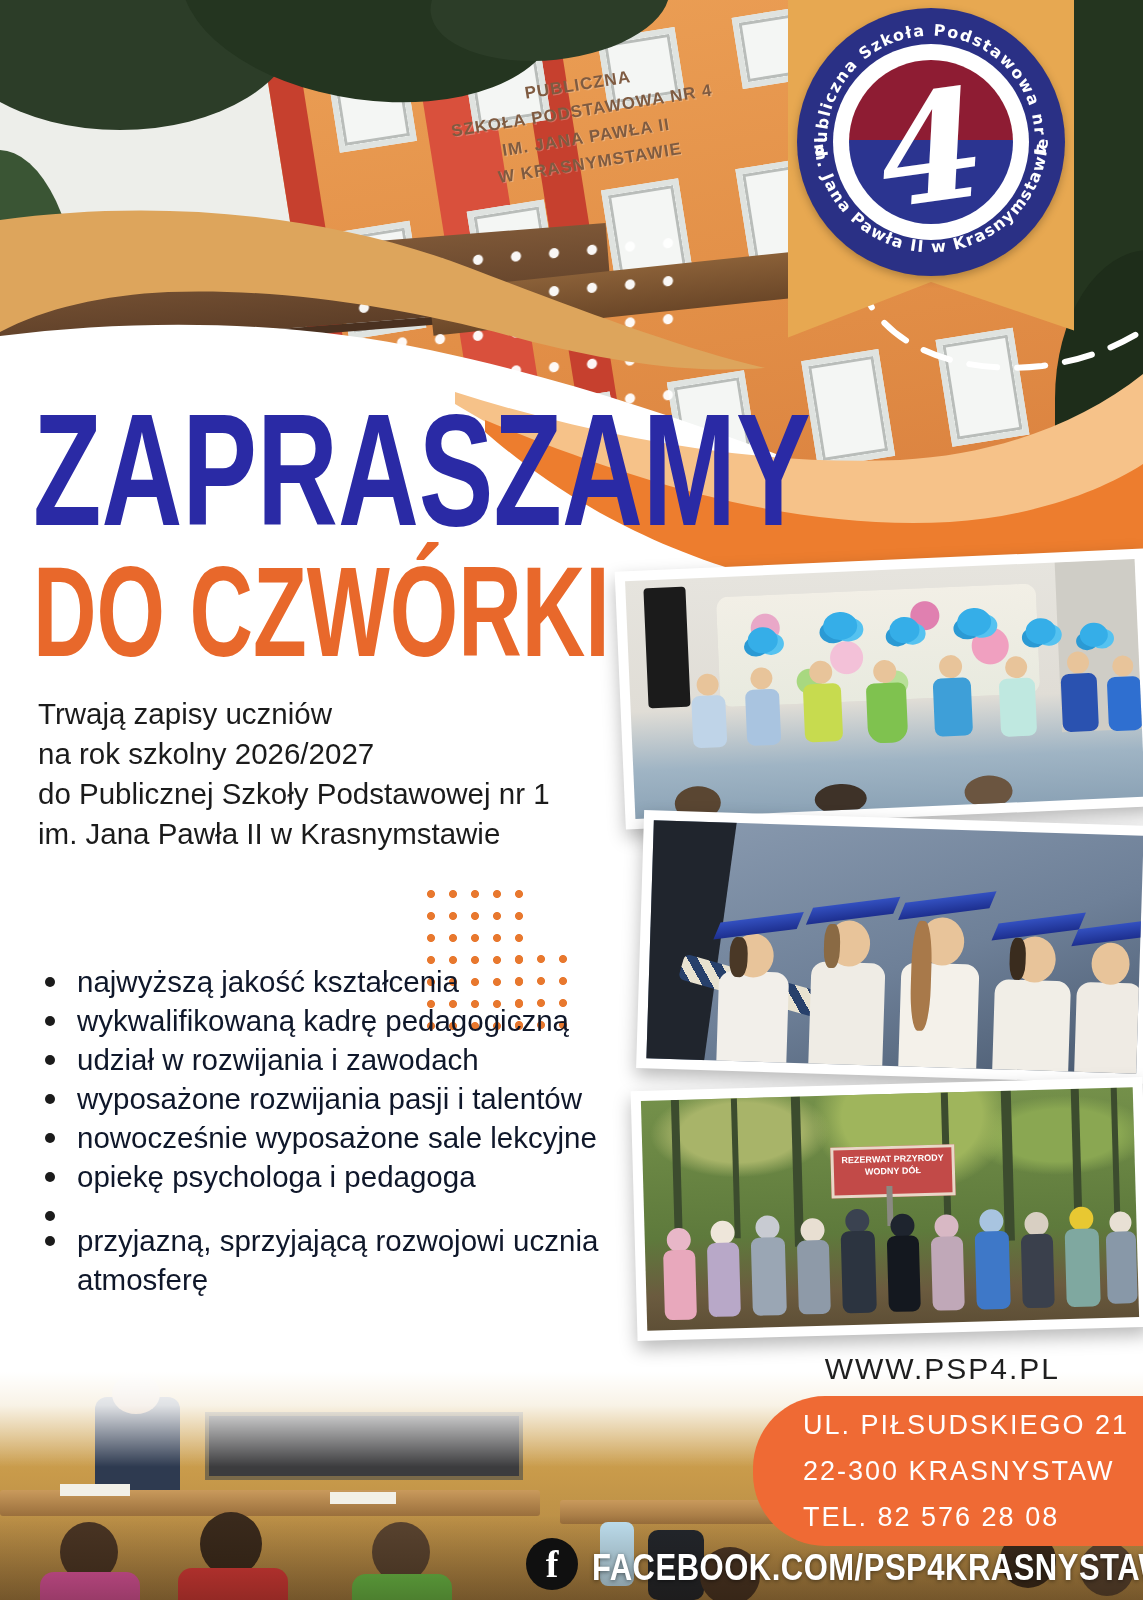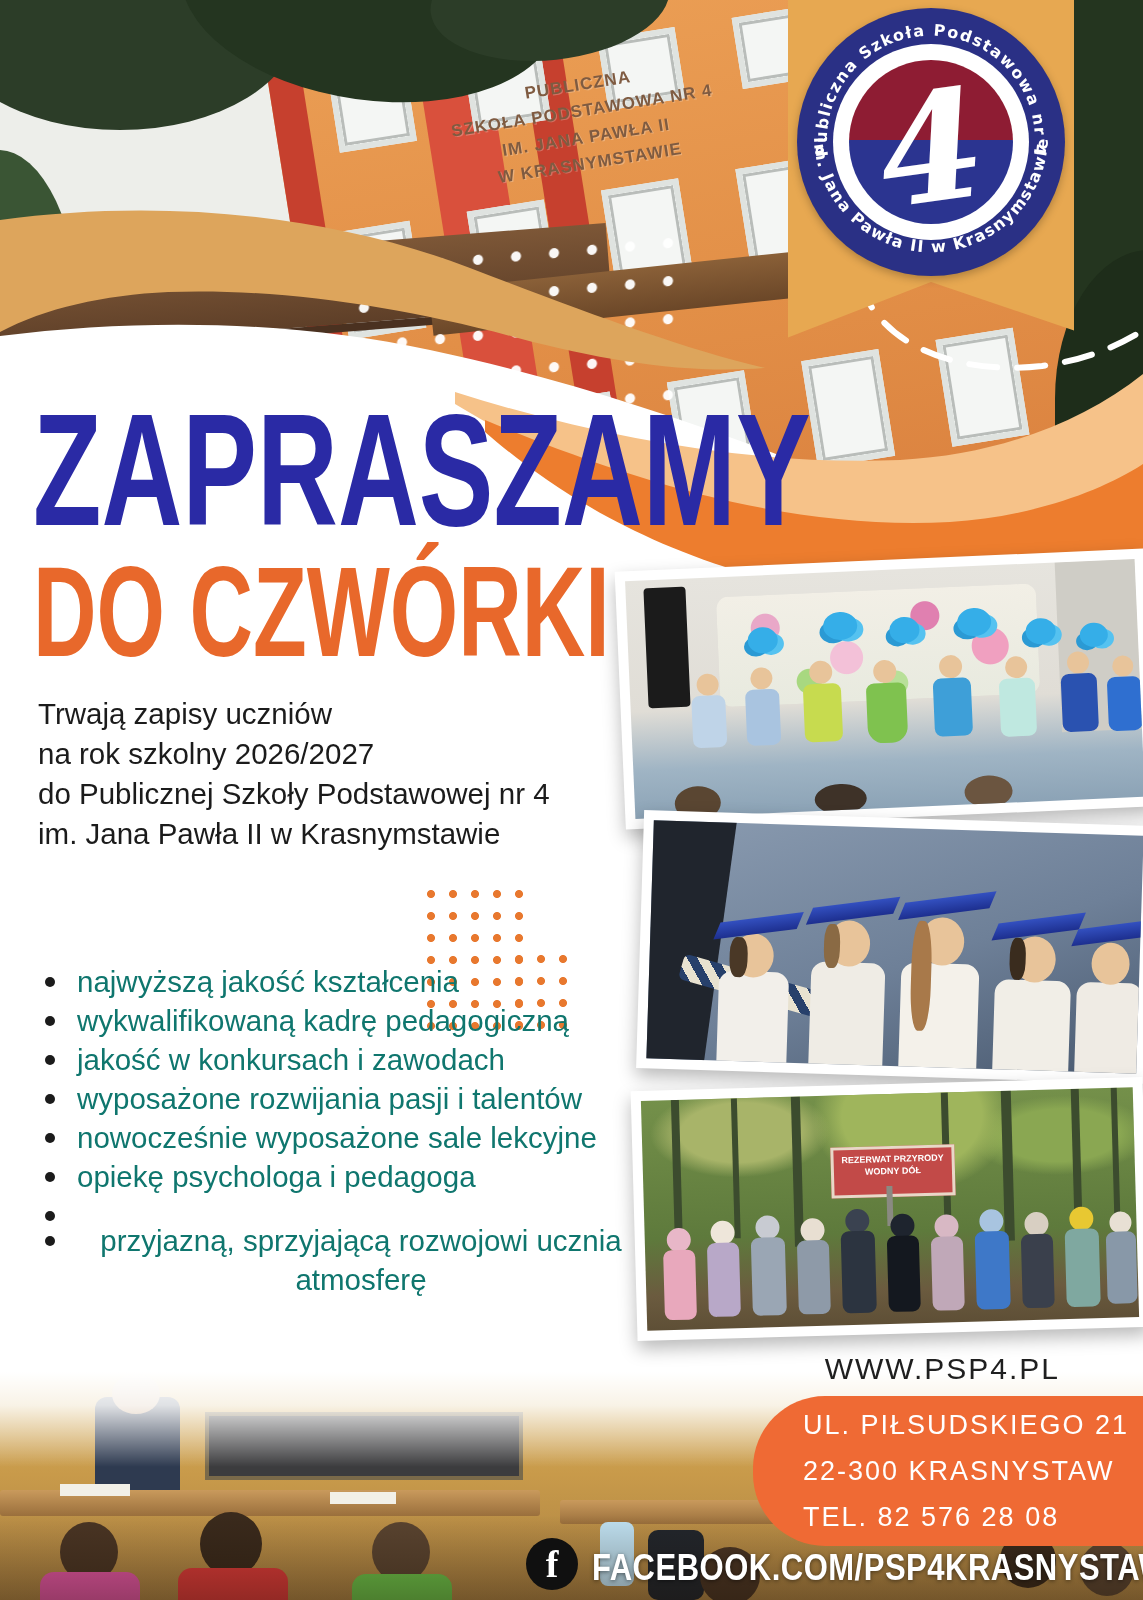--- a/index.html
+++ b/index.html
@@ -53,21 +53,21 @@
     transform:scaleY(1.45);transform-origin:left top;}
 
   
   .intro{position:absolute;left:38px;top:694px;font-size:29.5px;line-height:40px;color:#1B1B1B;white-space:pre-line;}
   .pill{position:absolute;left:95px;top:903px;width:253px;height:52px;border-radius:26px;background:#E8692C;
     display:flex;align-items:center;justify-content:center;color:#fff;font-weight:bold;font-size:27px;
     letter-spacing:.5px;transform-origin:center;text-shadow:0 2px 2px rgba(130,50,5,.45);}
   .pill span{display:inline-block;transform:scaleY(1.25);}
   .odots{position:absolute;background:radial-gradient(circle,#E8782E 3.6px,rgba(0,0,0,0) 4.4px);background-size:22px 22px;}
   .benefits{position:absolute;left:45px;top:962px;margin:0;padding:0;list-style:none;width:600px;}
-  .benefits li{display:flex;font-size:29.5px;line-height:39px;color:#0f766e;text-align:center;}
+  .benefits li{display:flex;font-size:29.5px;line-height:39px;color:#0f172a;}
   .benefits li .dot{flex:0 0 10px;width:10px;height:10px;border-radius:50%;background:#1B1B1B;margin:15px 22px 0 0;}
 
   
   .polaroid{position:absolute;background:#fff;padding:10px;box-shadow:0 8px 18px rgba(0,0,0,.28);}
   .scene{position:relative;overflow:hidden;}
   .kid{position:absolute;}
   .kid .h{position:absolute;border-radius:50%;background:#E8C49A;}
   .kid .b{position:absolute;border-radius:8px;}
   .pom{position:absolute;border-radius:50%;background:#35AEE8;box-shadow:8px 4px 0 -2px #55C2F0,-7px 6px 0 -3px #2B9AD4;}
   .cap{position:absolute;height:16px;background:linear-gradient(180deg,#3350C0,#1D2F8F);transform:rotate(-9deg) skewX(-30deg);}
@@ -181,41 +181,41 @@
     <div class="logo-core">
       <div class="logo-four">4</div>
     </div>
   </div>
 
   <div class="h1" style="color:#2A2AA5;">ZAPRASZAMY</div>
   <div class="h2" style="color:#E8682B;">DO CZWÓRKI</div>
 
   <div class="intro">Trwają zapisy uczniów
 na rok szkolny 2026/2027
-do Publicznej Szkoły Podstawowej nr 4
+do Publicznej Szkoły Podstawowej nr 1
 im. Jana Pawła II w Krasnymstawie</div>
 
   <div class="odots" style="left:420px;top:883px;width:112px;height:158px;"></div>
   <div class="odots" style="left:508px;top:948px;width:72px;height:92px;"></div>
 
   <ul class="benefits">
 
       <li>
         <span class="dot"></span>
         <span>najwyższą jakość kształcenia</span>
       </li>
 
       <li>
         <span class="dot"></span>
         <span>wykwalifikowaną kadrę pedagogiczną</span>
       </li>
 
       <li>
         <span class="dot"></span>
-        <span>jakość w konkursach i zawodach</span>
+        <span>udział w rozwijania i zawodach</span>
       </li>
 
       <li>
         <span class="dot"></span>
         <span>wyposażone rozwijania pasji i talentów</span>
       </li>
 
       <li>
         <span class="dot"></span>
         <span>nowocześnie wyposażone sale lekcyjne</span>

